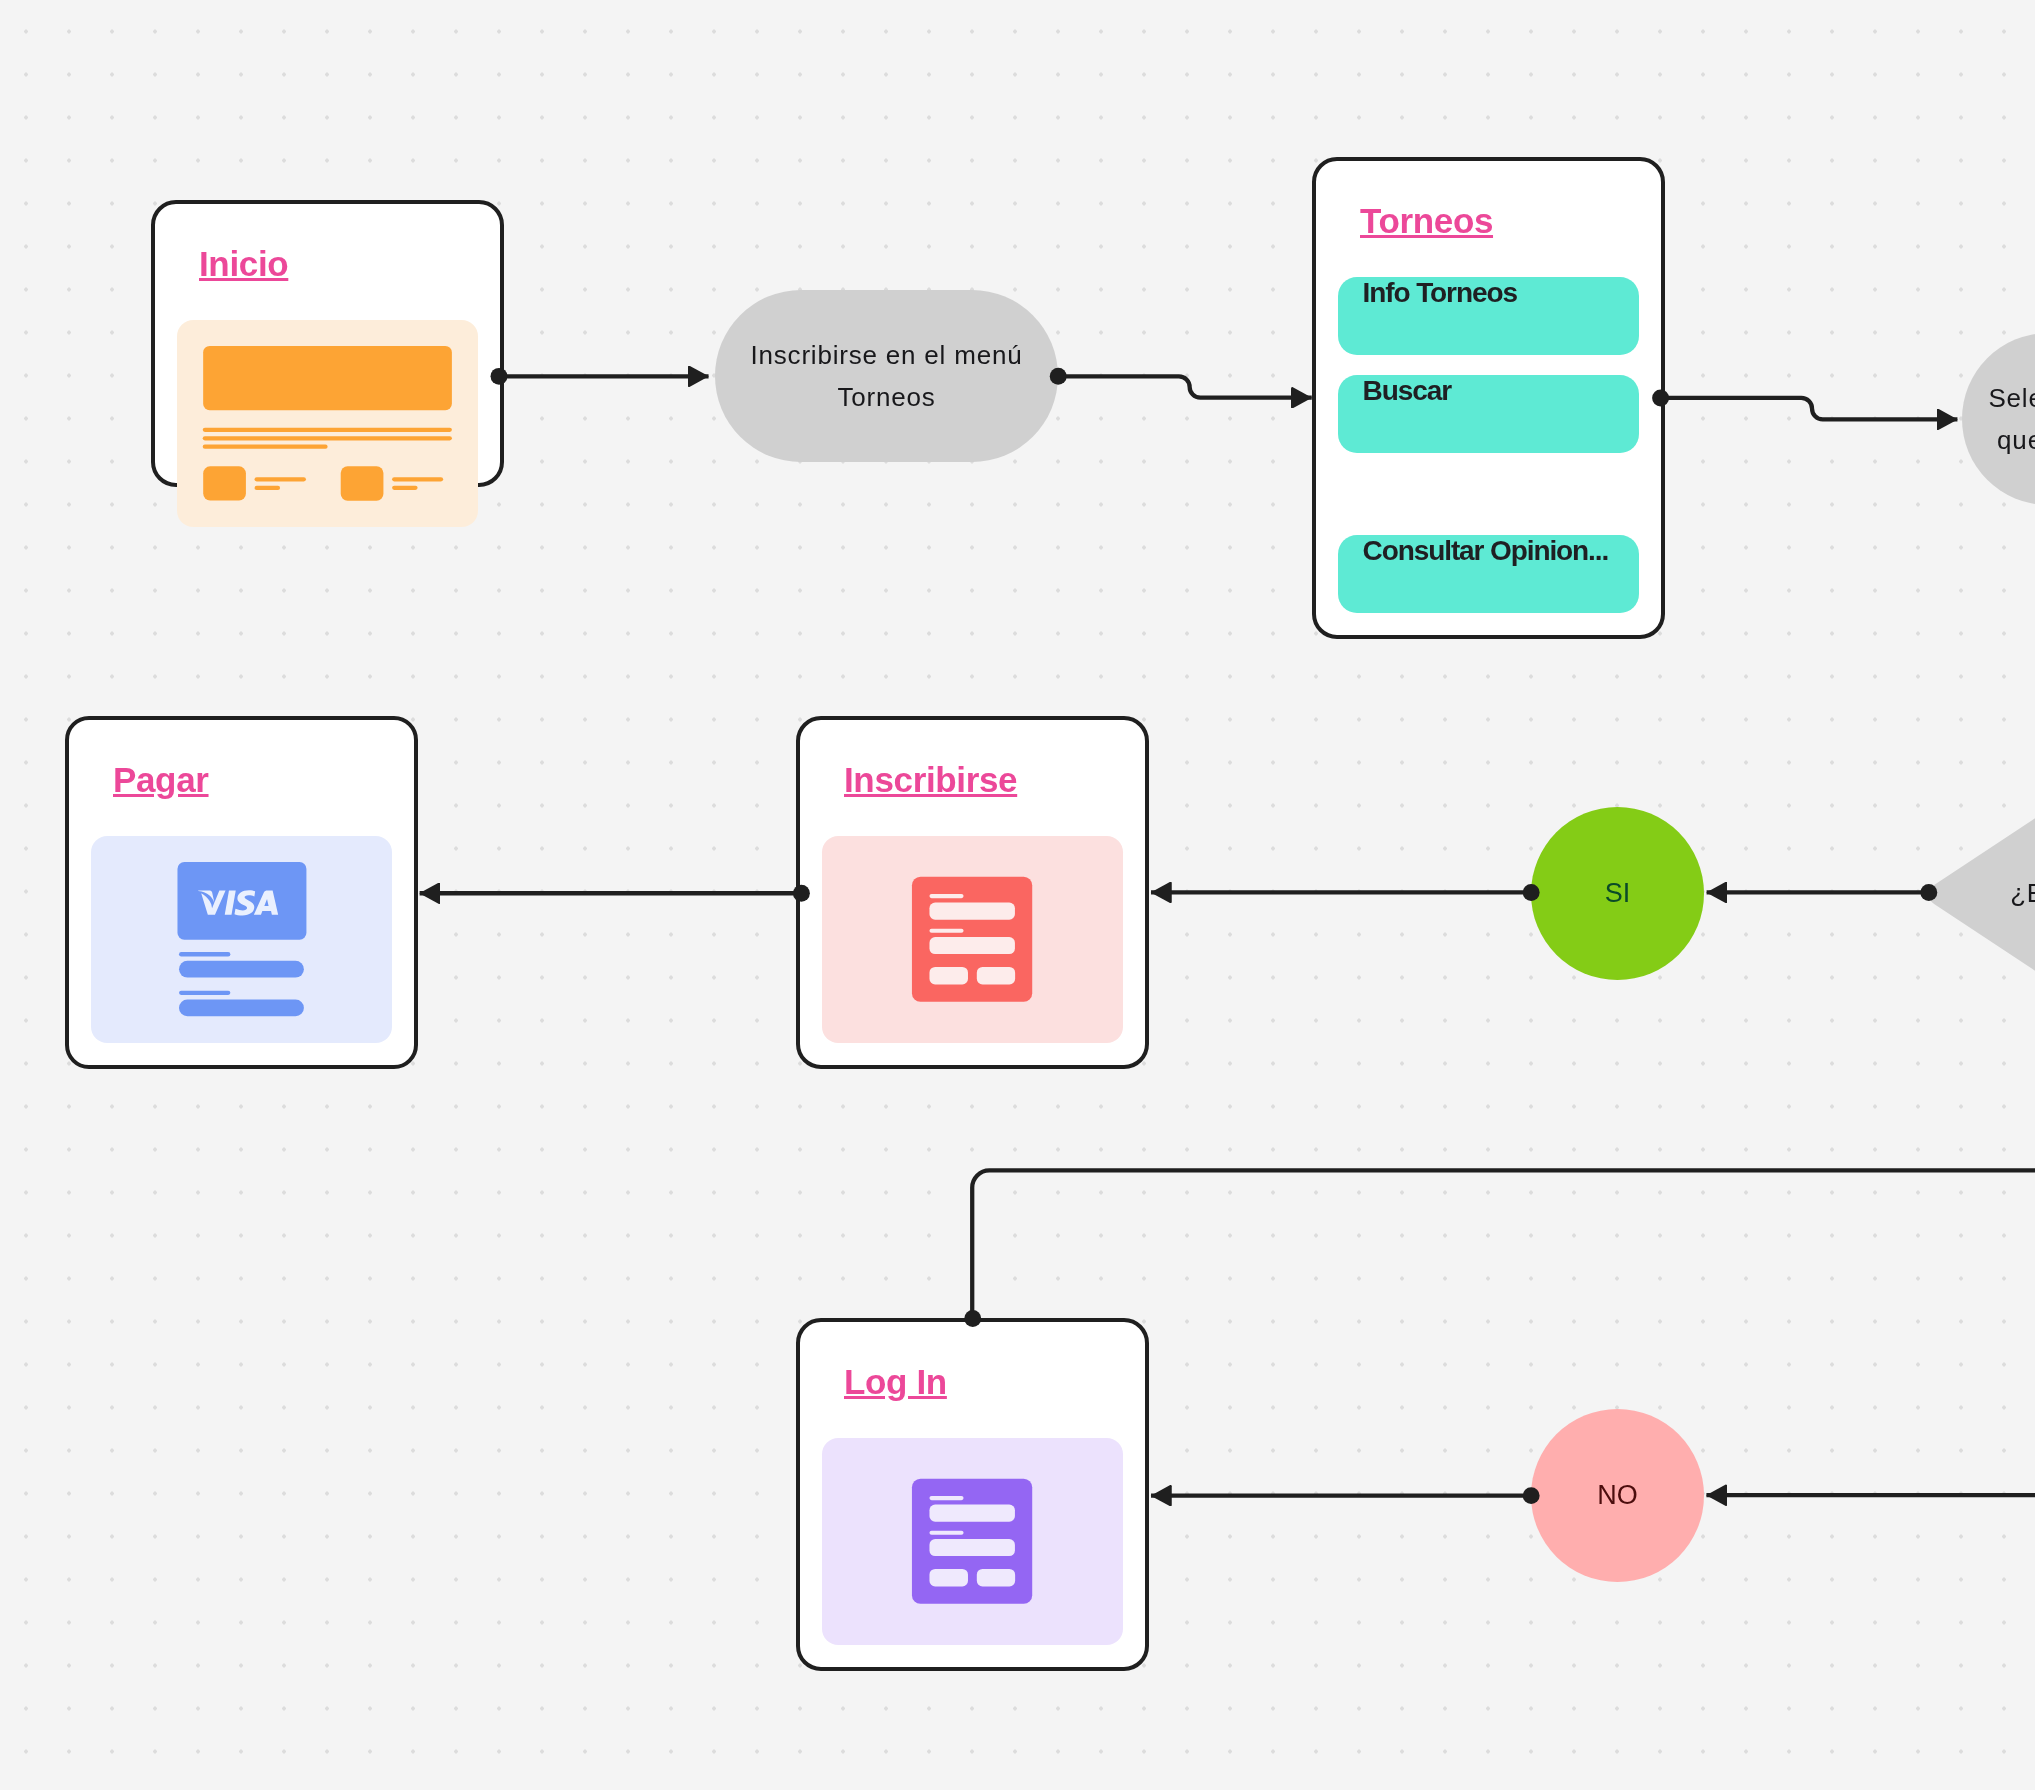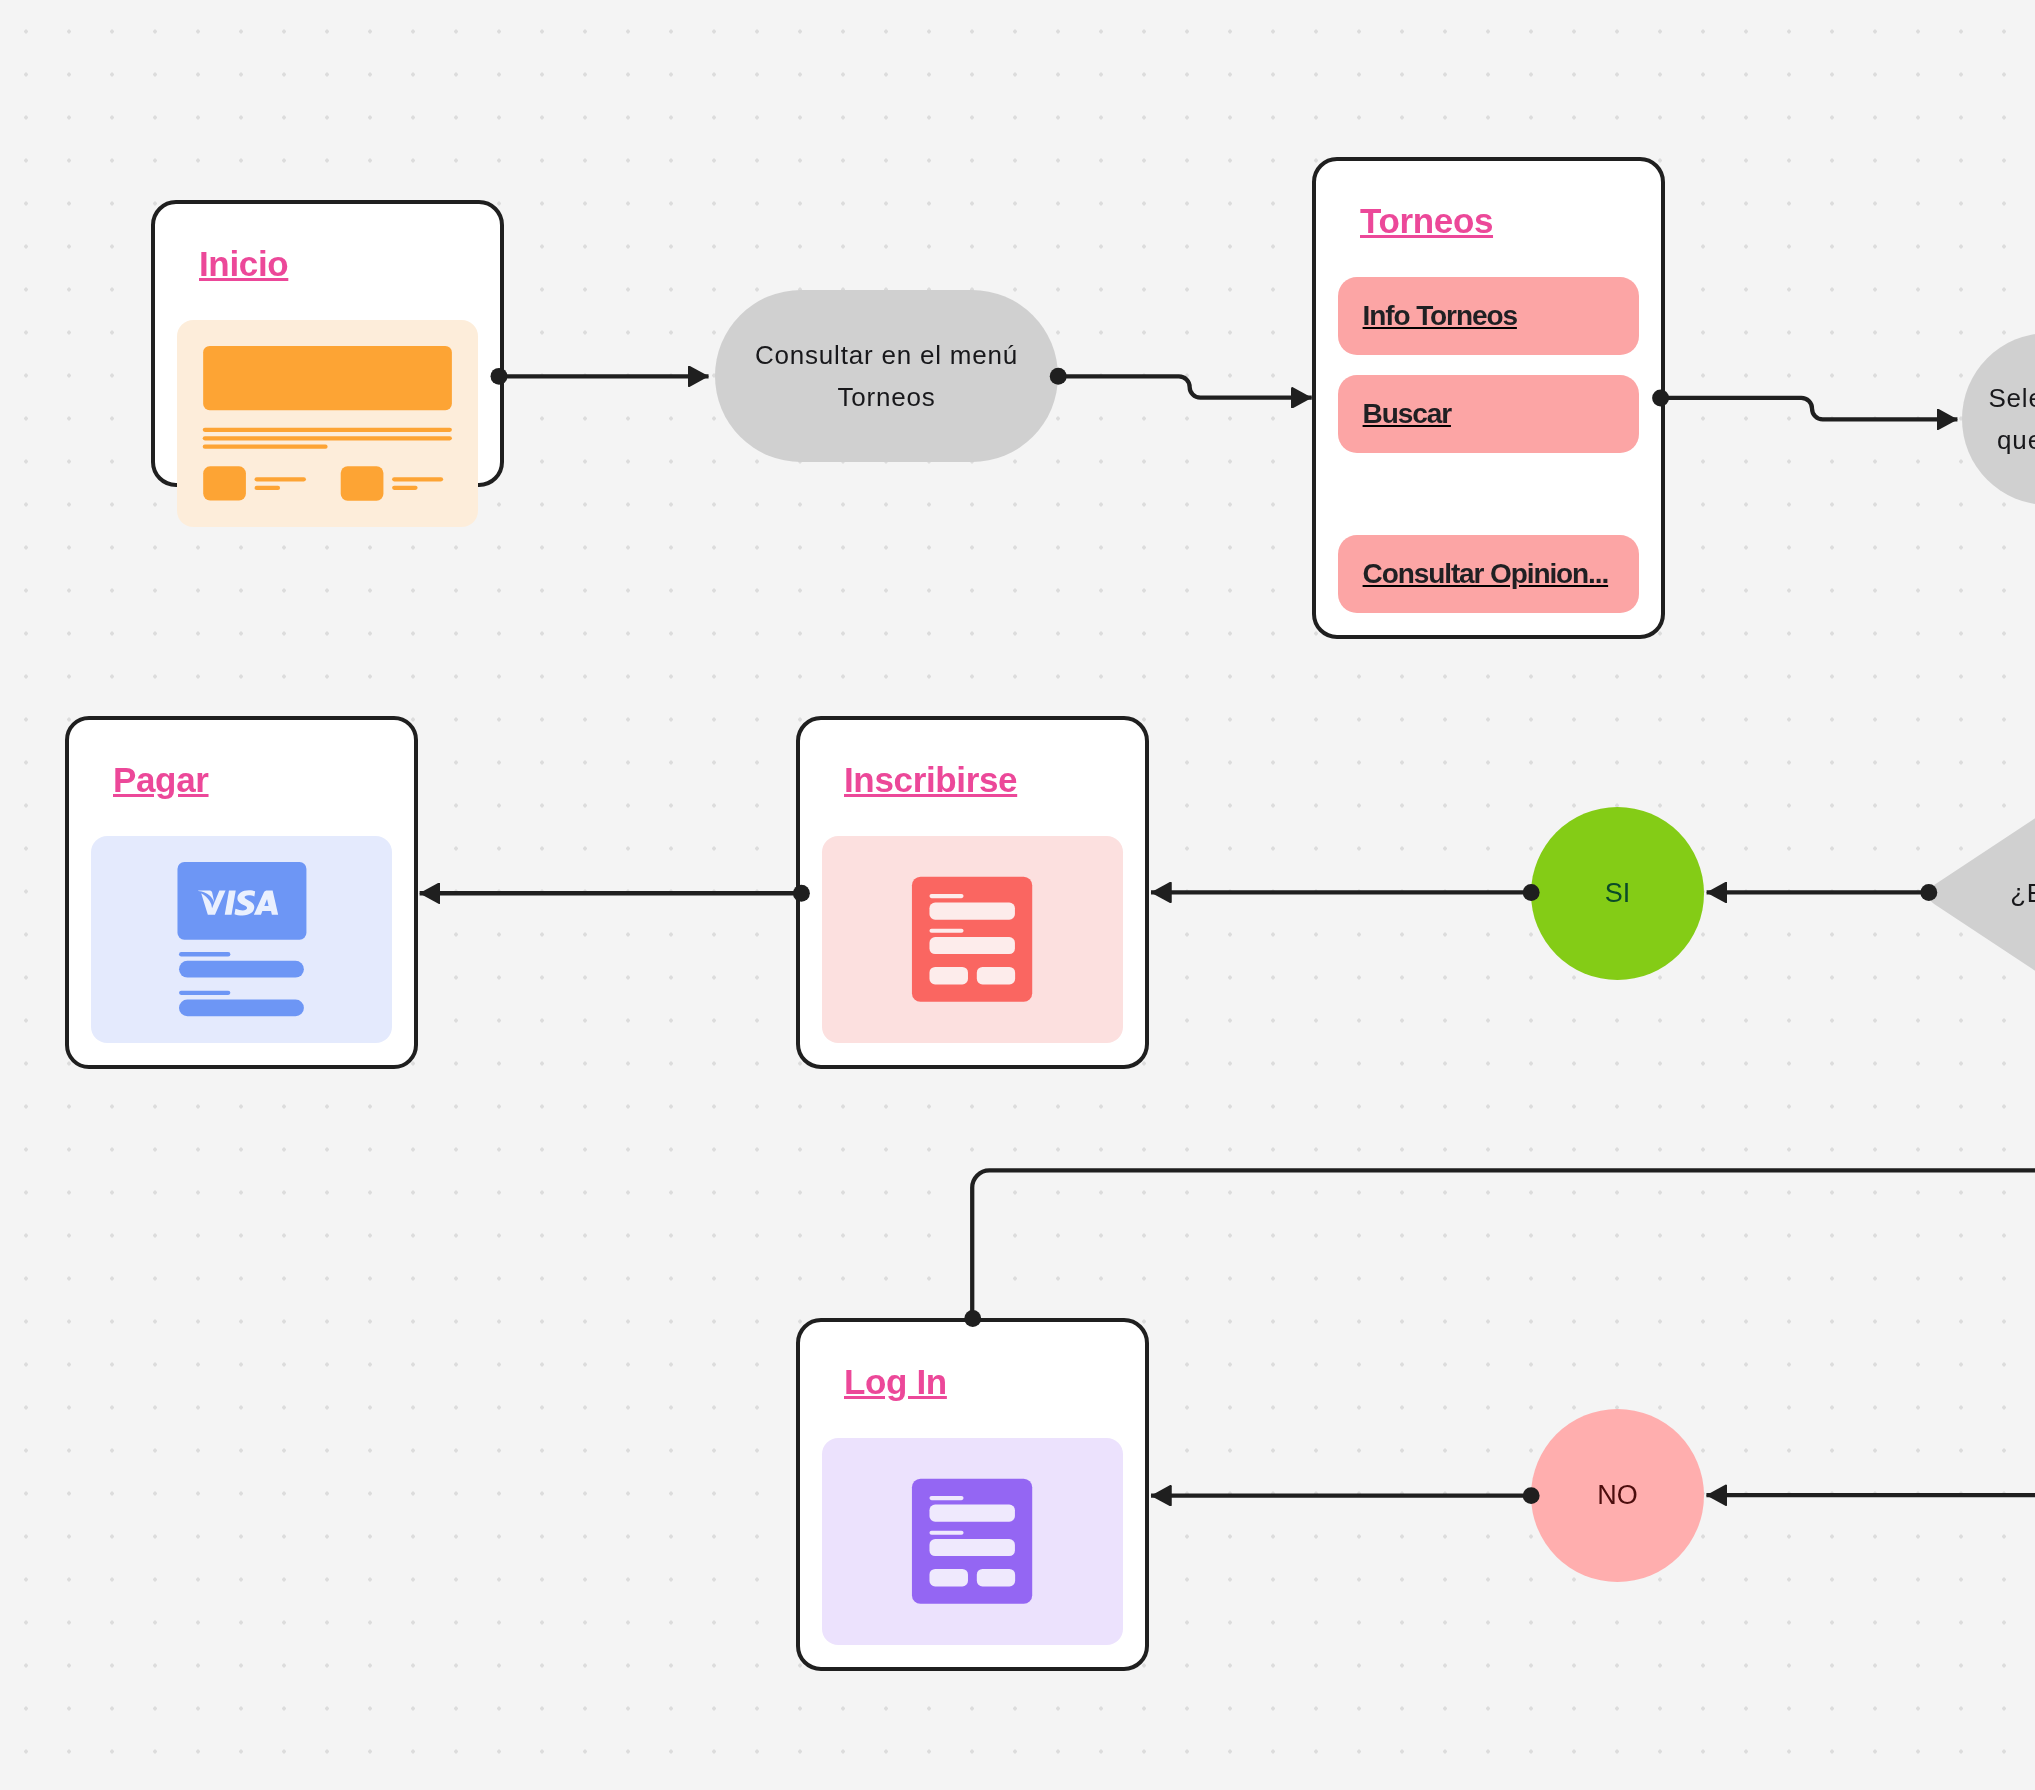--- a/index.html
+++ b/index.html
@@ -17,21 +17,21 @@
   .card-title{position:absolute;font-weight:700;color:#ec4899;letter-spacing:-0.01em;
         white-space:nowrap;text-decoration:underline;}
   .panel{position:absolute;border-radius:16.3px;}
   
   .pill{position:absolute;background:#d0d0d0;display:flex;align-items:center;
         justify-content:center;text-align:center;color:#18181b;letter-spacing:0.8px;}
   
   .cnode{position:absolute;border-radius:50%;display:flex;align-items:center;
         justify-content:center;text-align:center;}
   
-  .mrow{position:absolute;background:#fca5a5;border-radius:17.5px;display:flex;align-items:center;text-decoration:underline;}
+  .mrow{position:absolute;background:#5eead4;border-radius:17.5px;display:flex;align-items:flex-start;}
   .mrow span{font-weight:700;color:#1f2023;letter-spacing:-0.01em;}
   .dlabel{position:absolute;white-space:nowrap;letter-spacing:0.6px;}
 </style>
 </head>
 <body>
 
 <div id="canvas">
   <div class="dots"></div>
 
   <div class="card" style="left:151px;top:200px;width:353px;height:287px;">
@@ -118,21 +118,21 @@
           <rect x="264.2" y="248" width="210.1" height="41.9" rx="14"></rect>
           <rect x="264.2" y="321.5" width="94.7" height="42.9" rx="14"></rect>
           <rect x="380.6" y="321.5" width="94.2" height="42.9" rx="14"></rect>
         </g>
       </svg>
     </div>
   </div>
 
   <div class="pill" style="left:715px;top:290px;width:343px;height:172px;border-radius:86px;
               font-size:26px;line-height:42px;padding:0 25px;box-sizing:border-box;">
-    <span>Consultar en el menú Torneos</span>
+    <span>Inscribirse en el menú Torneos</span>
   </div>
 
   <div class="pill" style="left:1962px;top:333px;width:343px;height:172px;border-radius:86px;
               font-size:26px;line-height:42px;padding:0 18px;box-sizing:border-box;">
     <span>Selecciona torneo en el que se quiera inscribir</span>
   </div>
 
   <svg style="position:absolute;left:1929px;top:769px;width:368px;height:251px;" viewBox="0 0 905 617" width="368" height="251">
     <path d="M 467.94 4.64 L 892.44 285.19 A 28 28 0 0 1 892.44 331.91 L 467.94 612.46 A 28 28 0 0 1 437.06 612.46 L 12.56 331.91 A 28 28 0 0 1 12.56 285.19 L 437.06 4.64 A 28 28 0 0 1 467.94 4.64 Z" fill="#d0d0d0"></path>
   </svg>

